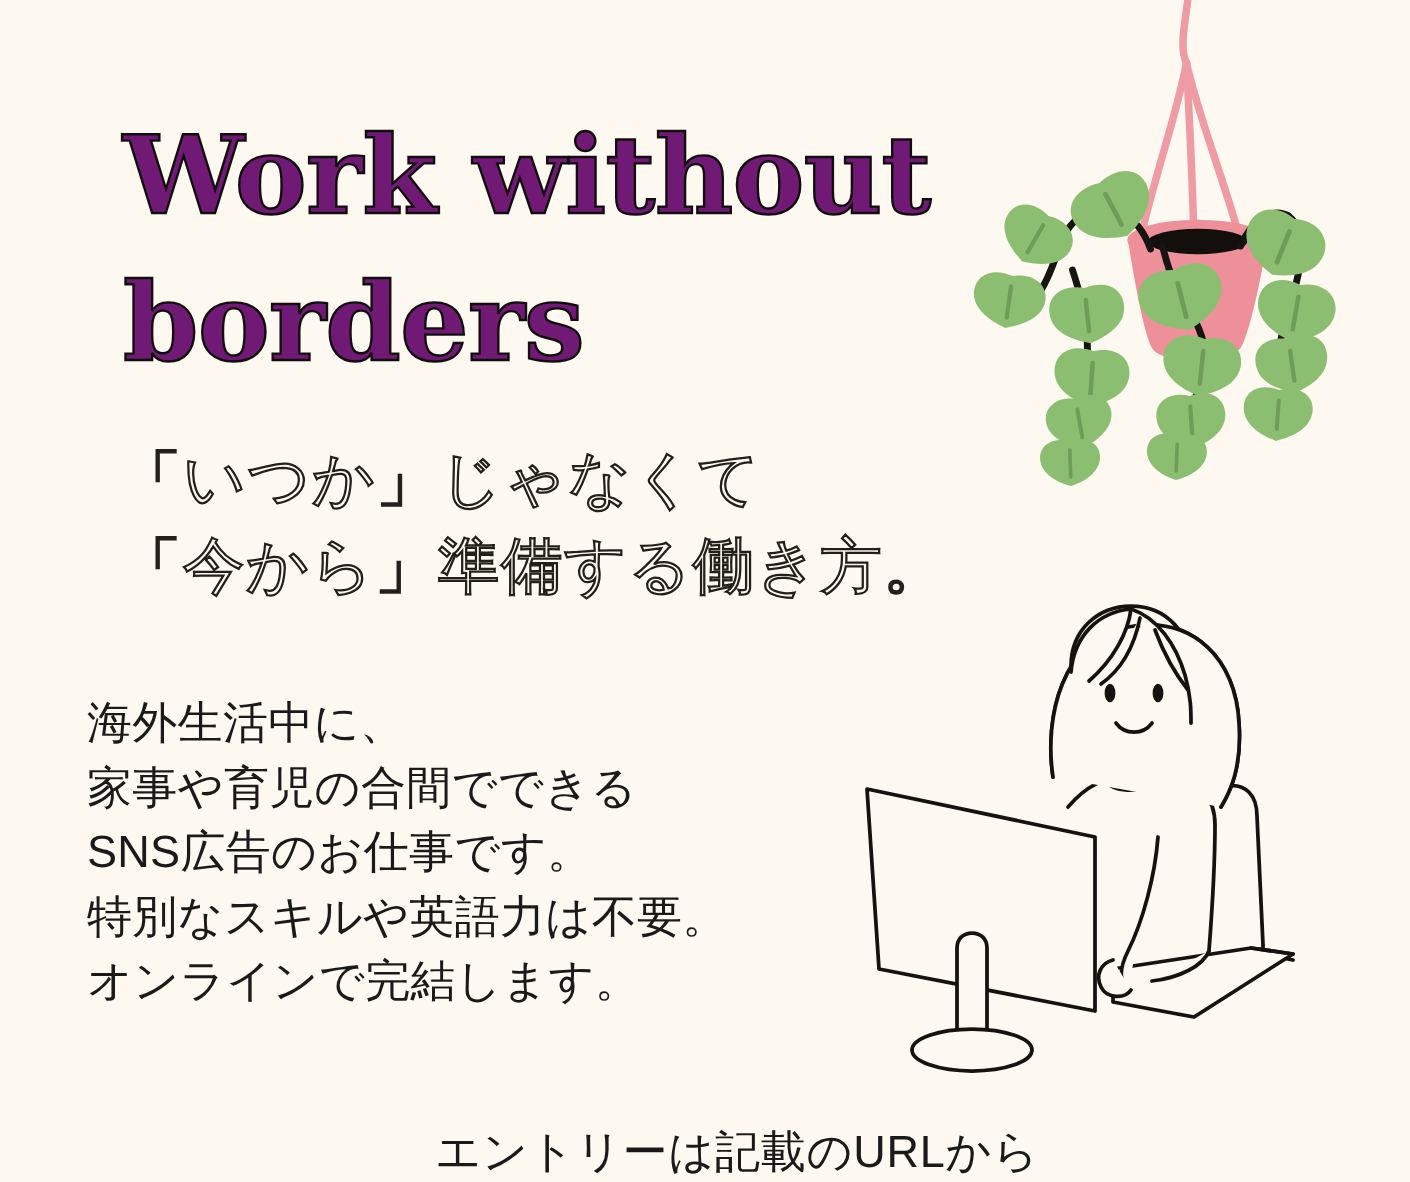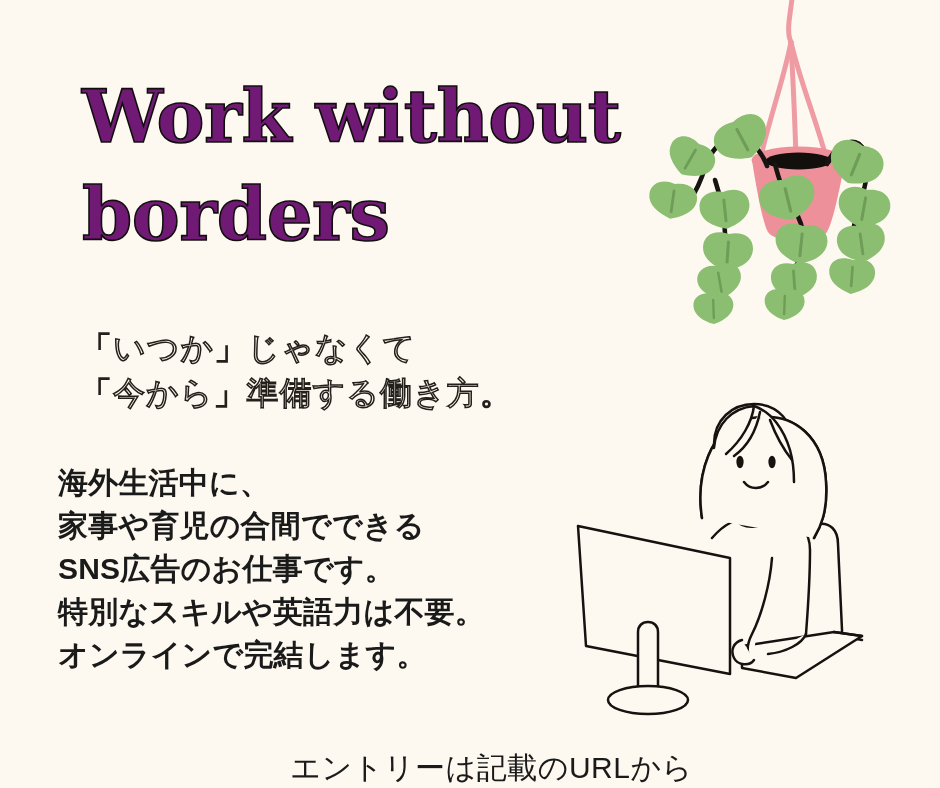--- a/index.html
+++ b/index.html
@@ -31,42 +31,40 @@
     color:#701a75;
     white-space:pre-line;
     -webkit-text-stroke:1.6px #100f0d;
   }
 
   
   .subtitle{
     position:absolute;
     left:80px; top:290px;
     width:620px;
-    font-size:32px;
+    font-size:41px;
     line-height:1.42;
     letter-spacing:1px;
     font-weight:400;
     white-space:pre-line;
     color:#fdf9f0;
     -webkit-text-stroke:1.5px #23201c;
     text-shadow:none;
-    margin-top:36px;
   }
 
   
   .body-copy{
     position:absolute;
     left:58px; top:462px;
     width:470px;
     font-size:30px;
     line-height:1.43;
     letter-spacing:0.2px;
     color:#1a1a1a;
     white-space:pre-line;
-    font-weight:bold;
   }
 
   
   .caption{
     position:absolute;
     left:0; top:748px;
     width:940px;
     text-align:center;
     font-size:30px;
     letter-spacing:0.5px;

